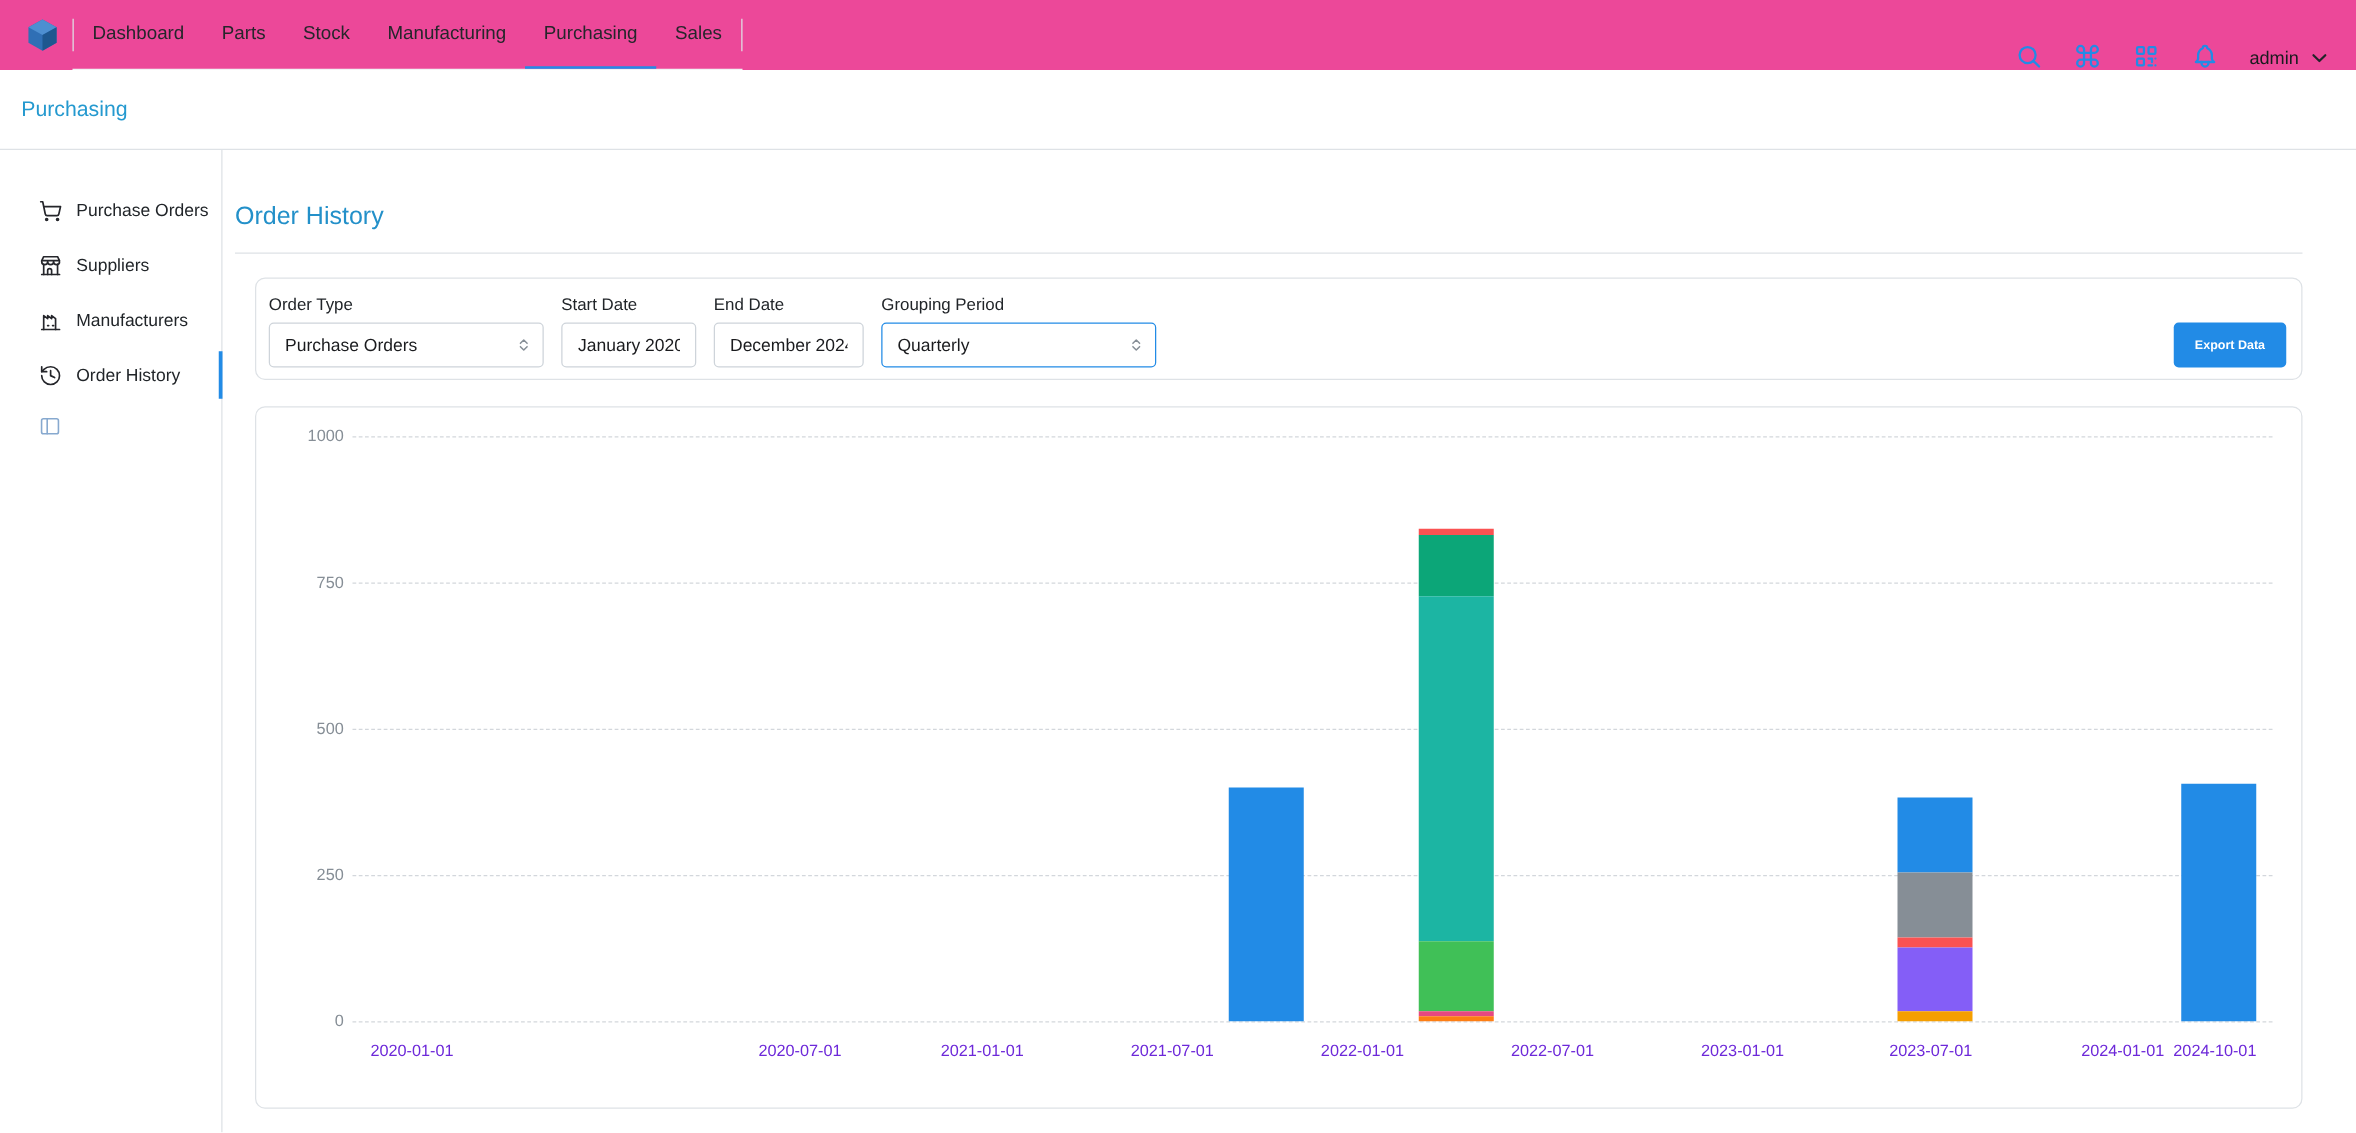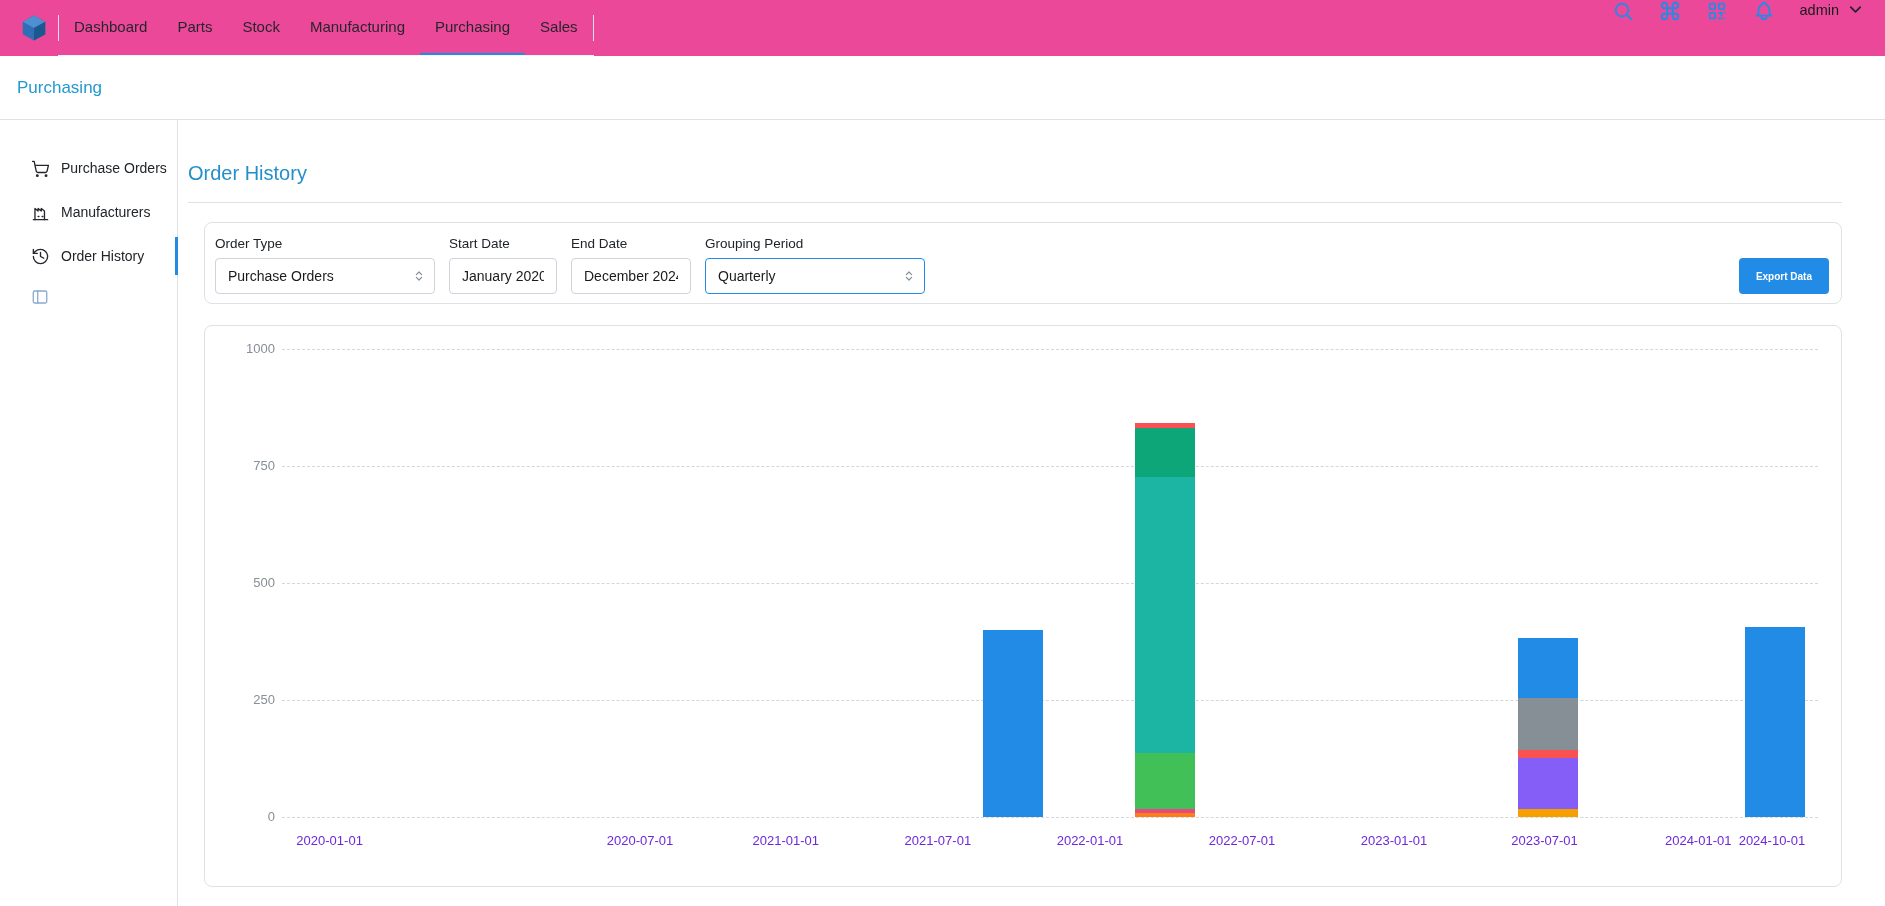--- a/index.html
+++ b/index.html
@@ -7,21 +7,21 @@
     font-family:"Liberation Sans","DejaVu Sans",sans-serif; color:#1a1b1e; }
 
   
   header { height:56px; display:flex; align-items:stretch; padding:0 20px 0 18px; background:#ec4899; }
   .logo { align-self:center; width:32px; height:32px; display:flex; align-items:center; justify-content:center; cursor:pointer; }
   .tabs { display:flex; align-items:stretch; margin-left:8px; border-bottom:1px solid #f1f3f5; }
   .vsep { width:1px; background:#dee2e6; align-self:center; height:26px; }
   .tab { display:flex; align-items:center; padding:0 15px; font-size:15px; color:#25262b;
     border-bottom:2px solid transparent; cursor:pointer; white-space:nowrap; }
   .tab.active { border-bottom-color:#228be6; font-weight:500; }
-  .hdr-right { margin-left:auto; display:flex; align-items:flex-start; gap:25px; }
+  .hdr-right { margin-left:auto; display:flex; align-items:flex-end; gap:25px; }
   .hicon { width:22px; height:22px; color:#228be6; cursor:pointer; display:flex; }
   .hicon svg { width:22px; height:22px; }
   .usermenu { display:flex; align-items:center; gap:7px; cursor:pointer; }
   .usermenu .uname { font-size:14.5px; color:#1a1b1e; }
   .usermenu svg { width:19px; height:19px; color:#212529; }
 
   
   .crumbrow { height:64px; display:flex; align-items:center; padding-left:17px; border-bottom:1px solid #dee2e6; }
   .crumb { font-size:17px; color:#2499cf; cursor:pointer; }
 
@@ -134,20 +134,30 @@
       <svg viewBox="0 0 24 24" fill="none" stroke="currentColor" stroke-width="1.7" stroke-linecap="round" stroke-linejoin="round">
         <circle cx="8" cy="21" r="1"></circle>
           <circle cx="19" cy="21" r="1"></circle>
         <path d="M2 3h2l2.6 12.4a2 2 0 0 0 2 1.6h9.7a2 2 0 0 0 2-1.6L22 8H5"></path>
       </svg>
       <span class="lbl">Purchase Orders</span>
     </div>
     <div class="side-item">
       <svg viewBox="0 0 24 24" fill="none" stroke="currentColor" stroke-width="1.7" stroke-linecap="round" stroke-linejoin="round">
         <path d="M3 21h18"></path>
+          <path d="M5 21V10.8"></path>
+          <path d="M19 21V10.8"></path>
+        <path d="M9 21v-4a2 2 0 0 1 4 0v4"></path>
+        <path d="M3 7v1a3 3 0 0 0 6 0V7m0 1a3 3 0 0 0 6 0V7m0 1a3 3 0 0 0 6 0V7H3l2-4h14l2 4"></path>
+      </svg>
+      <span class="lbl">Suppliers</span>
+    </div>
+    <div class="side-item">
+      <svg viewBox="0 0 24 24" fill="none" stroke="currentColor" stroke-width="1.7" stroke-linecap="round" stroke-linejoin="round">
+        <path d="M3 21h18"></path>
           <path d="M5 21V7l4 3V7l4 3V7l4 3v11"></path>
           <path d="M9 17h1"></path>
           <path d="M14 17h1"></path>
       </svg>
       <span class="lbl">Manufacturers</span>
     </div>
     <div class="side-item active">
       <svg viewBox="0 0 24 24" fill="none" stroke="currentColor" stroke-width="1.7" stroke-linecap="round" stroke-linejoin="round">
         <path d="M3 12a9 9 0 1 0 9-9 9.75 9.75 0 0 0-6.74 2.74L3 8"></path>
           <path d="M3 3v5h5"></path>

